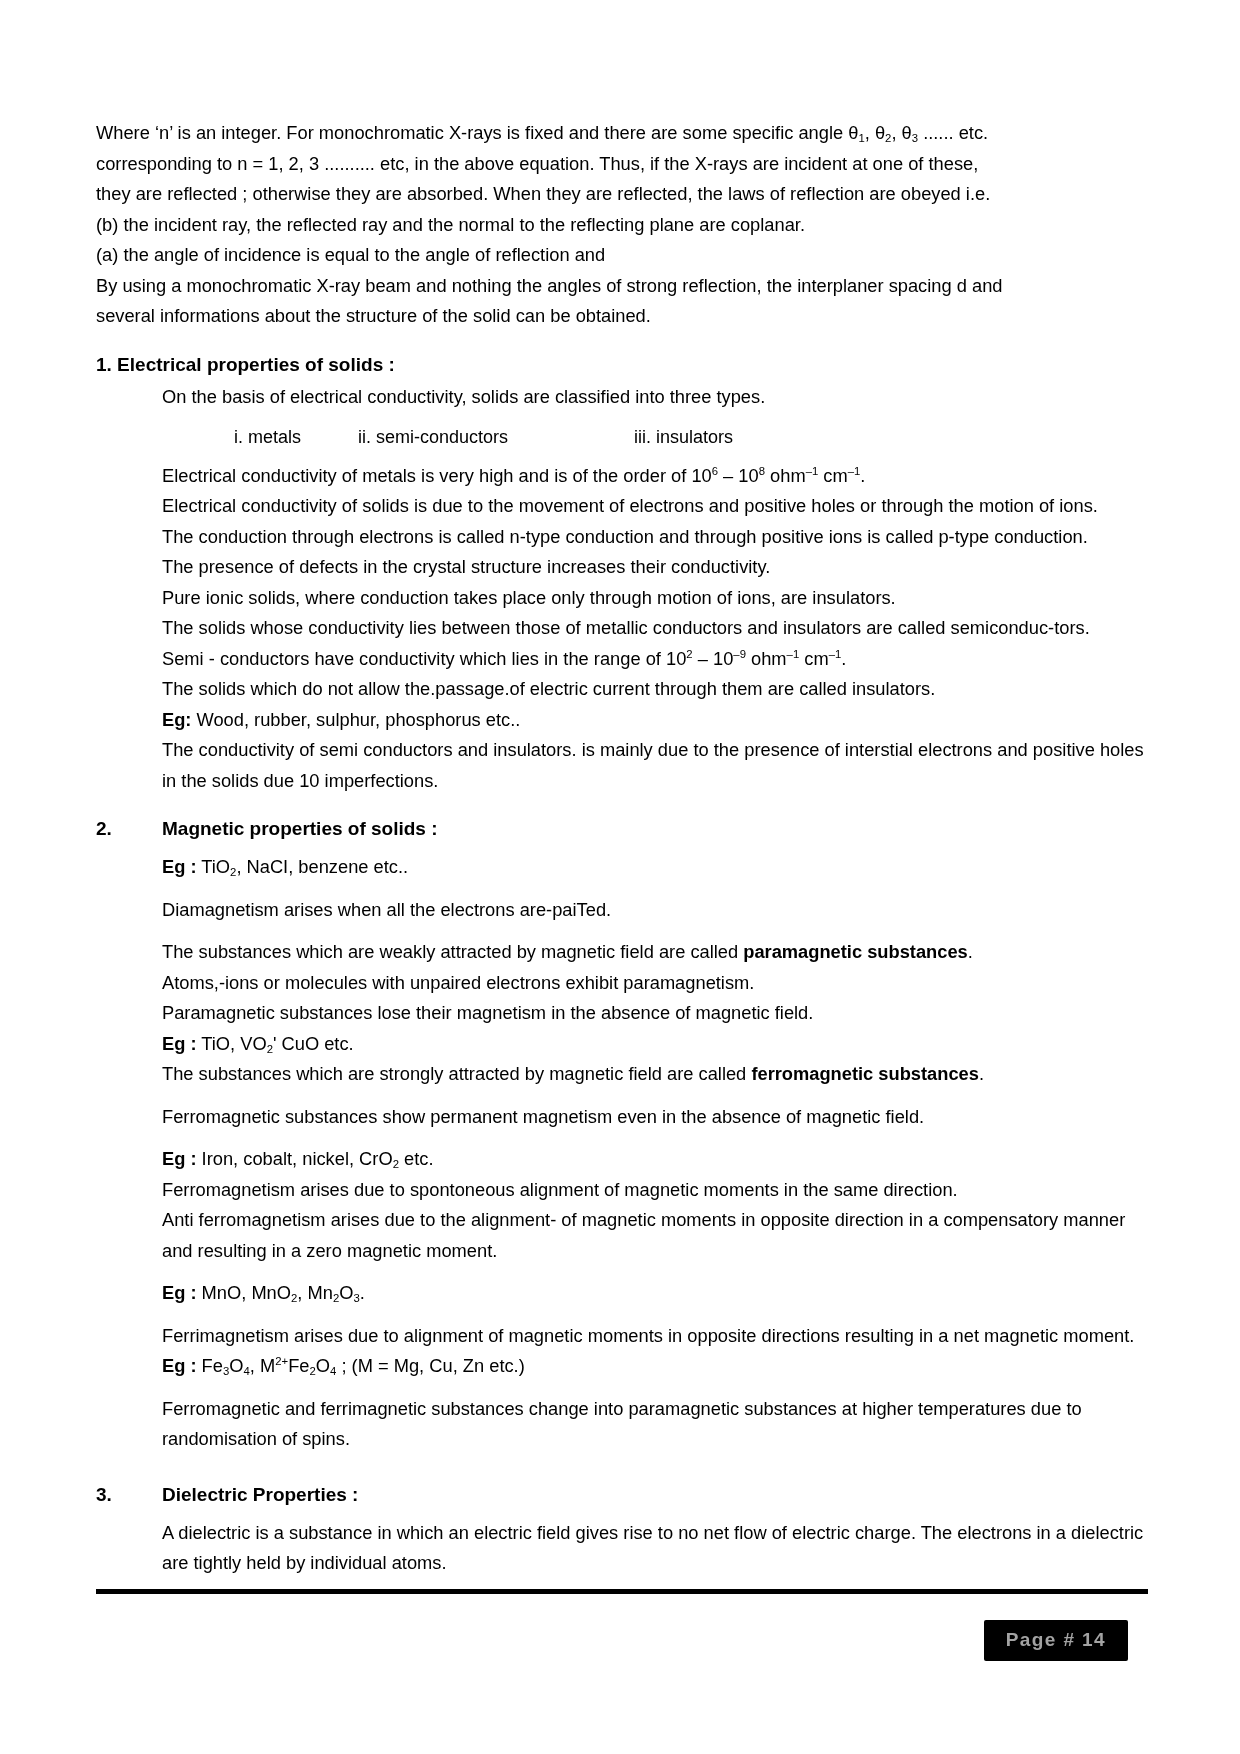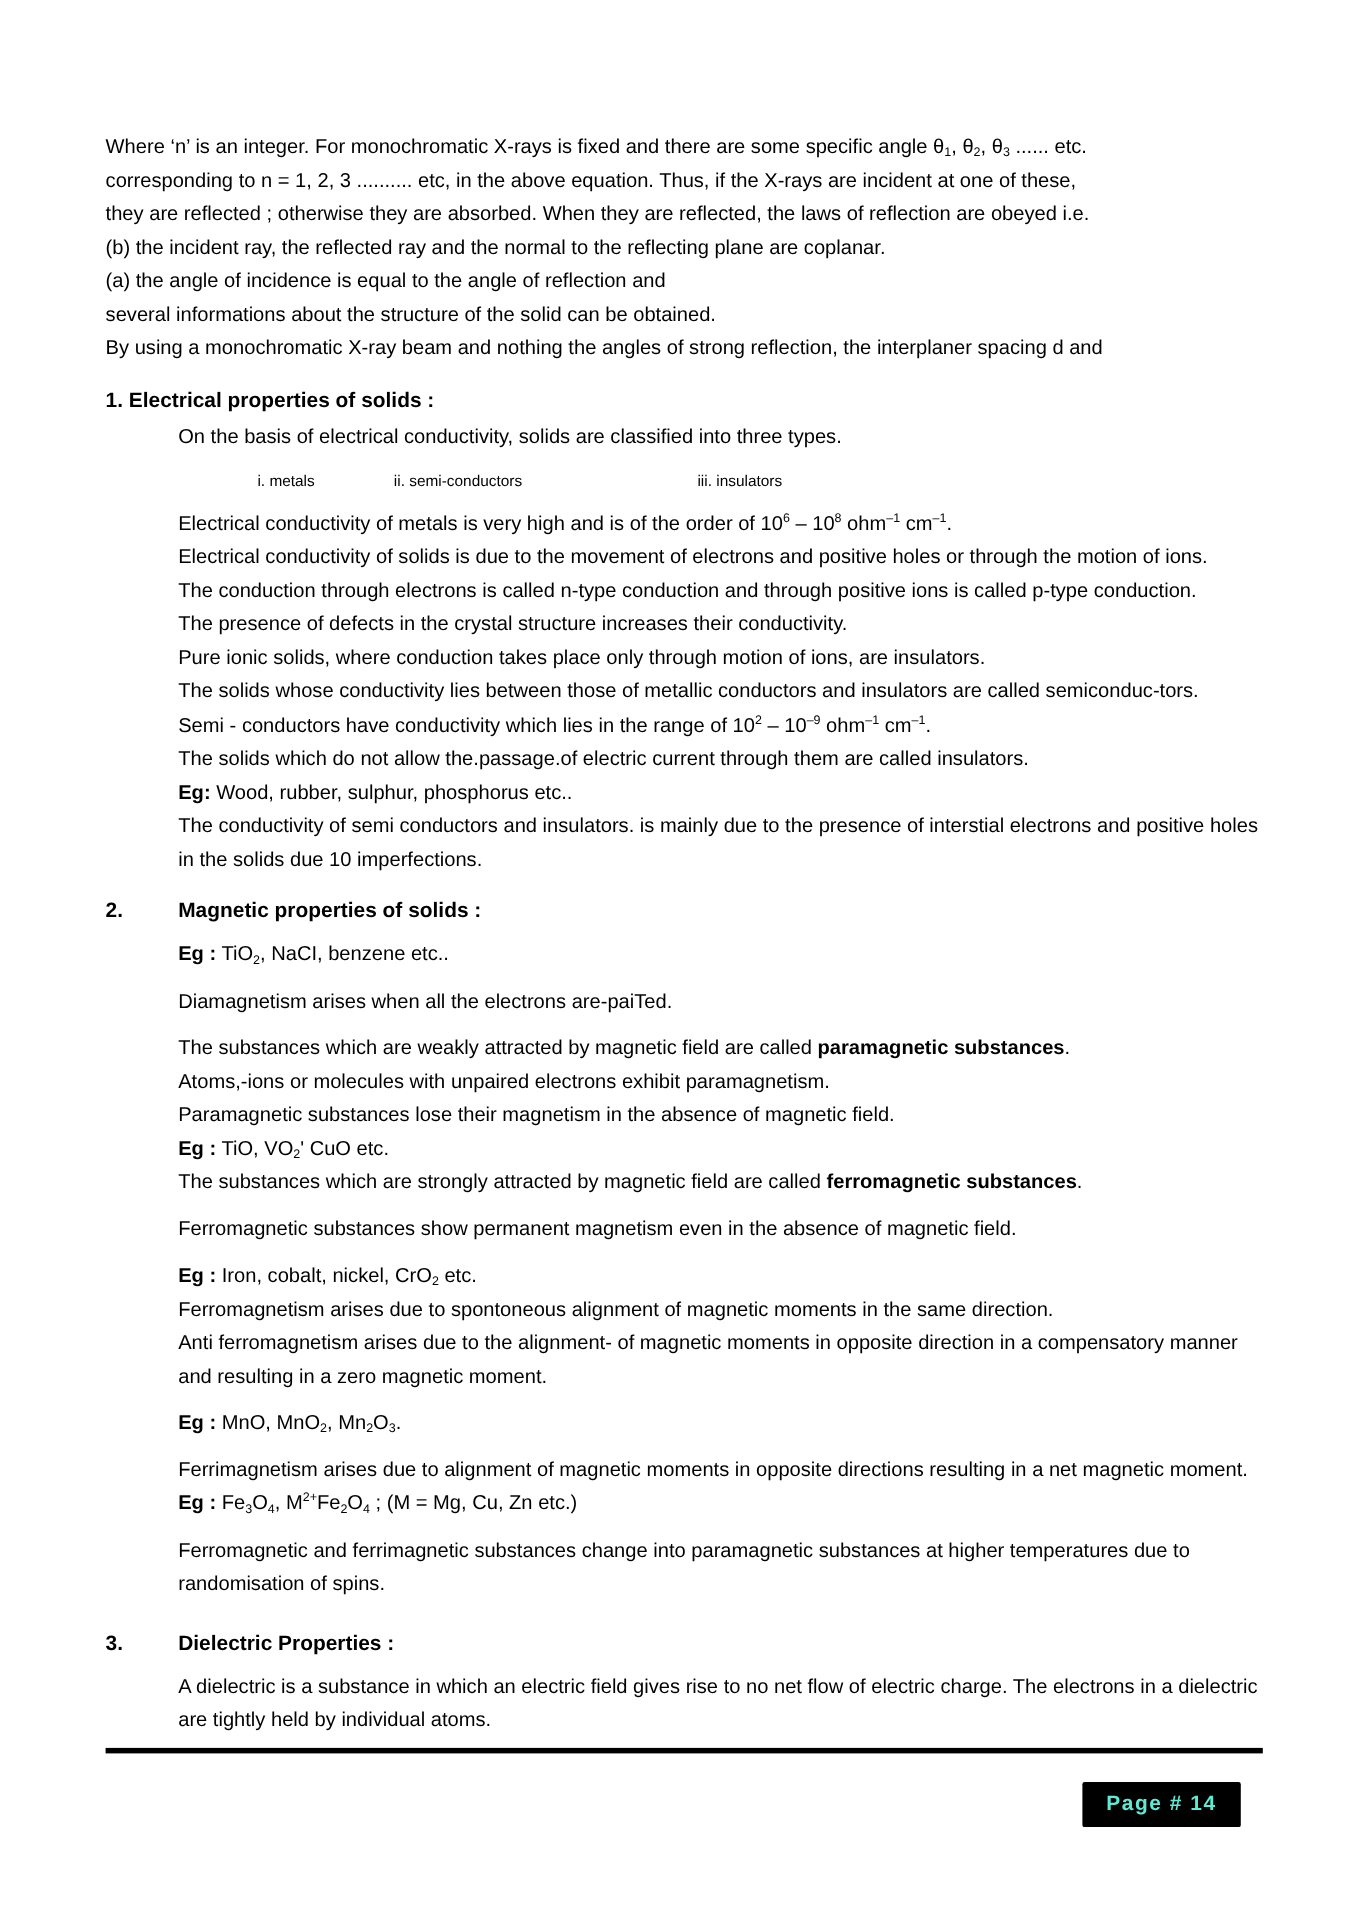--- a/index.html
+++ b/index.html
@@ -62,21 +62,21 @@
   }
   .numhead .num {
     width: 66px;
     flex: 0 0 66px;
   }
   .numhead .htext { }
 
   .three-col {
     display: flex;
     margin-left: 66px;
-    font-size: 14px;
+    font-size: 18px;
     line-height: 30.5px;
     margin-top: 10px;
     margin-bottom: 8px;
   }
   .three-col .c1 { width: 196px; padding-left: 72px; box-sizing: border-box; }
   .three-col .c2 { width: 276px; }
   .three-col .c3 { width: 240px; }
 
   
   .footer-rule {
@@ -85,43 +85,43 @@
     top: 1589px;
     width: 1052px;
     height: 5px;
     background: #000000;
   }
   .page-badge {
     position: absolute;
     right: 92px;
     top: 1620px;
     background: #000000;
-    color: #5eead4;
+    color: #a3a3a3;
     font-size: 19px;
     font-weight: bold;
     letter-spacing: 1.4px;
     padding: 9px 22px 10px 22px;
     border-radius: 2px;
   }
 </style>
 </head>
 <body>
 
 <div class="page">
 
   <div class="content">
 
     <div class="para">
       <div><span>Where ‘n’ is an integer. For monochromatic X-rays is fixed and there are some specific angle </span><span><span>θ</span><sub>1</sub></span>, <span><span>θ</span><sub>2</sub></span>, <span><span>θ</span><sub>3</sub></span><span> ...... etc.</span></div>
       <div>corresponding to n = 1, 2, 3 .......... etc, in the above equation. Thus, if the X-rays are incident at one of these,</div>
       <div>they are reflected ; otherwise they are absorbed. When they are reflected, the laws of reflection are obeyed i.e.</div>
       <div>(b) the incident ray, the reflected ray and the normal to the reflecting plane are coplanar.</div>
       <div>(a) the angle of incidence is equal to the angle of reflection and</div>
+      <div>By using a monochromatic X-ray beam and nothing the angles of strong reflection, the interplaner spacing d and</div>
       <div>several informations about the structure of the solid can be obtained.</div>
-      <div>By using a monochromatic X-ray beam and nothing the angles of strong reflection, the interplaner spacing d and</div>
     </div>
 
 
     <div id="sections-root">
         <div class="numhead tight">
           <span class="htext">1. Electrical properties of solids :</span>
         </div>
         <div class="para block" style="margin-top: 6px;">On the basis of electrical conductivity, solids are classified into three types.</div>
         <div class="three-col">
           <div class="c1">i. metals</div>

